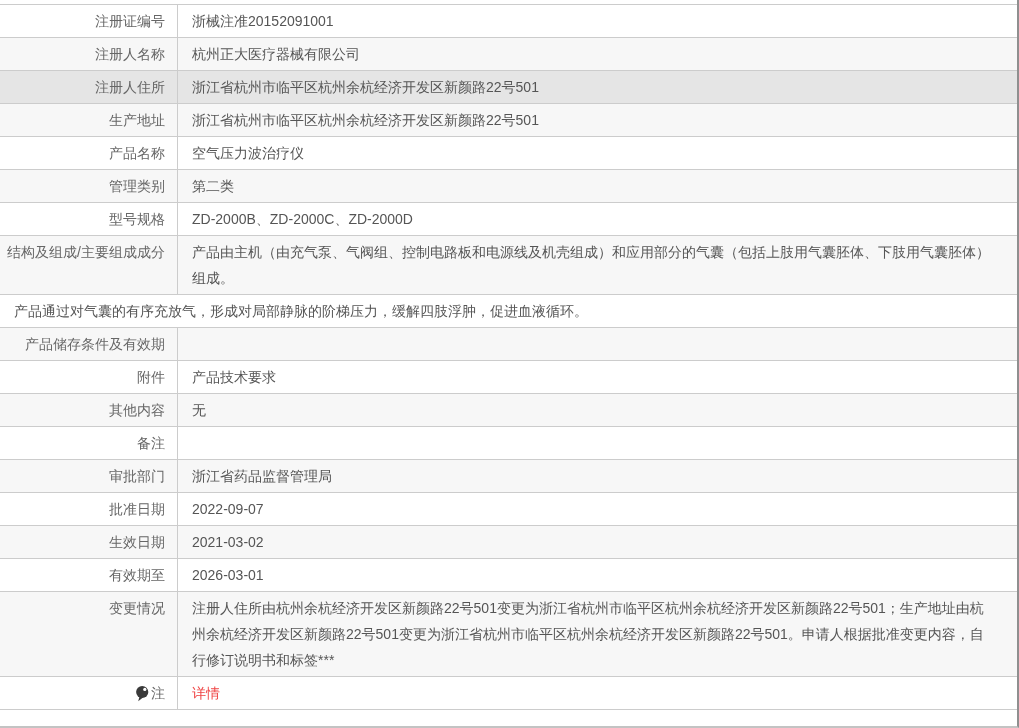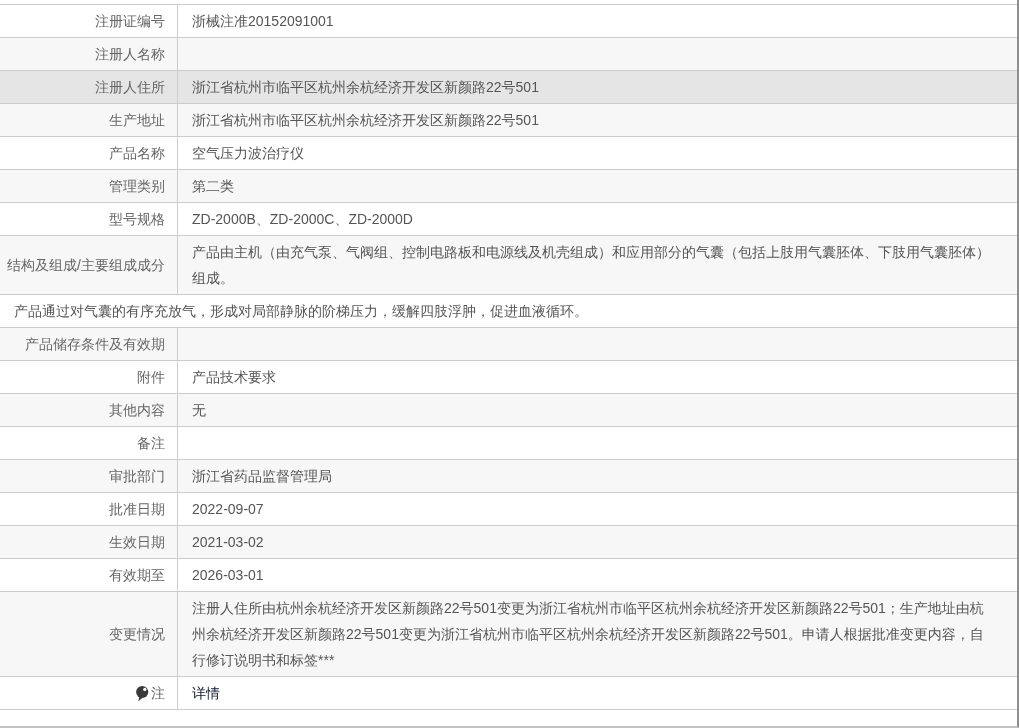--- a/index.html
+++ b/index.html
@@ -31,36 +31,35 @@
     background: #ffffff;
     font-size: 14px;
     line-height: 26px;
   }
   .row:nth-child(even) { background: #f7f7f7; }
   .row.highlighted { background: #e5e5e5; }
   .cell-label {
     width: 178px;
     flex: 0 0 178px;
     display: flex;
-    align-items: center;
     justify-content: flex-end;
     padding: 3px 12px 3px 6px;
     border-right: 1px solid #cccccc;
     color: #666666;
   }
   .cell-value {
     flex: 1 1 auto;
     display: flex;
     align-items: flex-start;
     padding: 3px 24px 3px 14px;
     color: #555555;
     word-break: break-all;
   }
   .cell-value a {
-    color: #0f172a;
+    color: #ef4444;
     text-decoration: none;
     cursor: pointer;
   }
   .label-icon {
     display: inline-flex;
     align-items: center;
     margin-right: 2px;
   }
 </style>
 </head>
@@ -76,20 +75,24 @@
     <div class="cell-value">
       <span>浙械注准20152091001</span>
 
     </div>
   </div>
 
   <div class="row">
     <div class="cell-label">
 
       <span>注册人名称</span>
+    </div>
+    <div class="cell-value">
+      <span>杭州正大医疗器械有限公司</span>
+
     </div>
   </div>
 
   <div class="row highlighted">
     <div class="cell-label">
 
       <span>注册人住所</span>
     </div>
     <div class="cell-value">
       <span>浙江省杭州市临平区杭州余杭经济开发区新颜路22号501</span>

